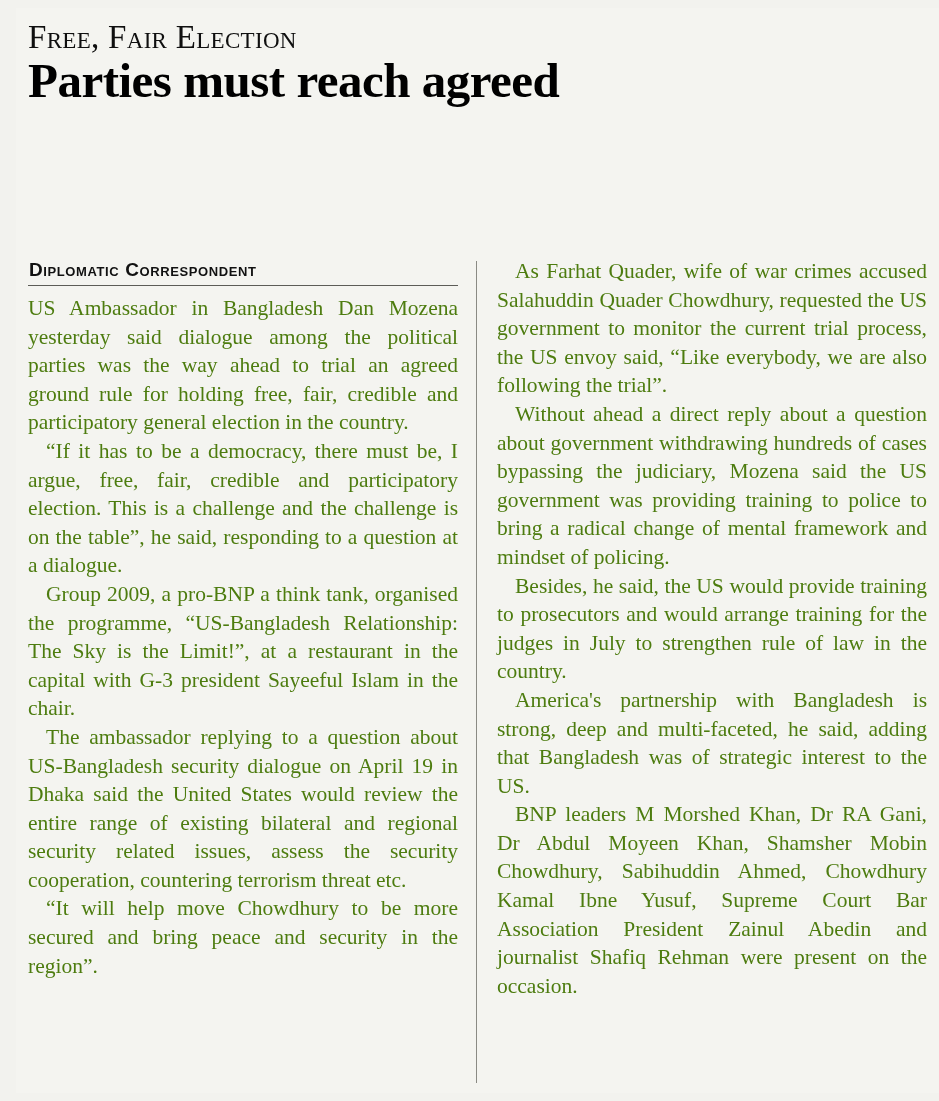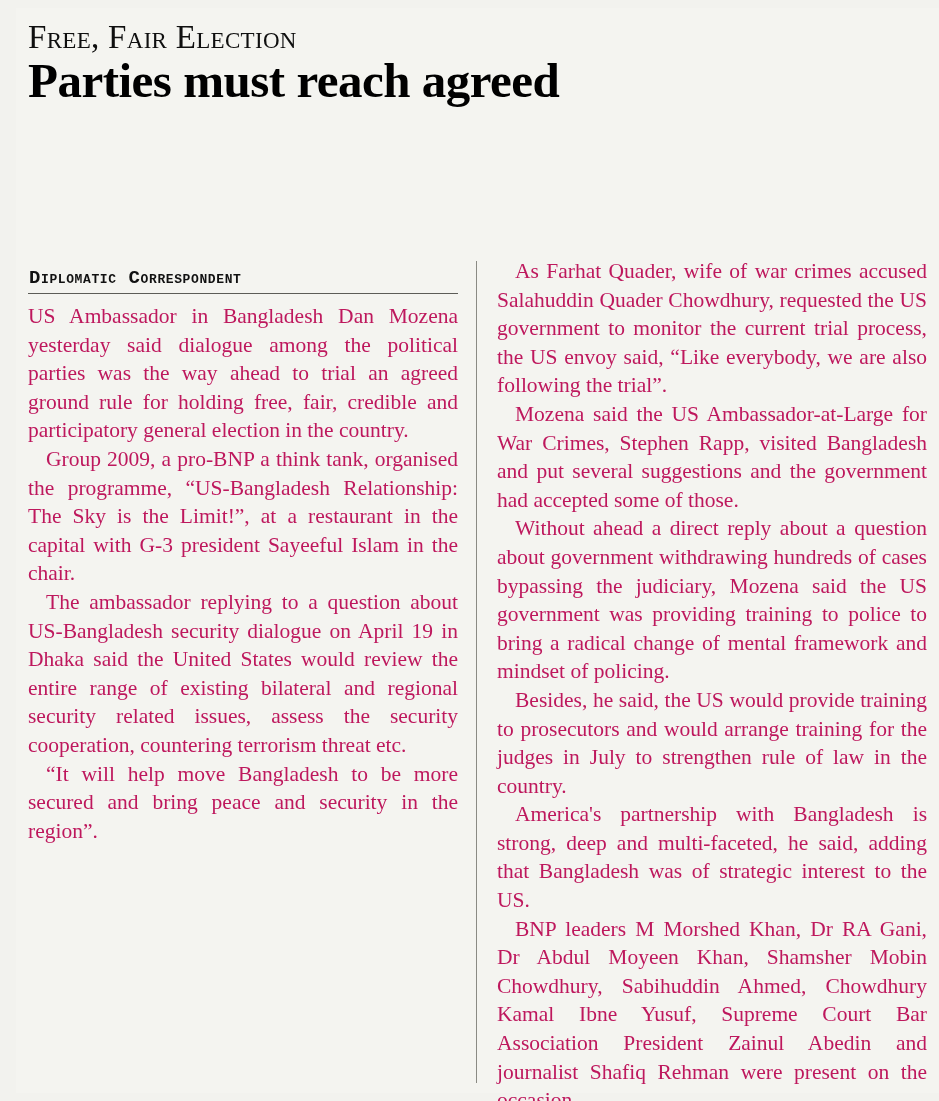--- a/index.html
+++ b/index.html
@@ -68,41 +68,41 @@
   }
   .col.left { padding-right: 18px; }
   .col.right { padding-left: 20px; }
   .divider {
     width: 1px;
     background: #8a8a84;
     margin: 4px 0 6px 0;
     flex: 0 0 1px;
   }
   .byline {
-    font-family: Liberation Mono, monospace;
+    font-family: Liberation Sans, sans-serif;
     font-variant: small-caps;
     font-size: 19px;
     letter-spacing: 0.6px;
     font-weight: bold;
     color: #111;
-    margin: 10px 0 4px 1px;
+    margin: 2px 0 4px 1px;
   }
   .rule {
     border: 0;
     border-top: 1px solid #5c5c57;
     margin: 4px 0 8px 0;
   }
   .body p {
     font-family: "Liberation Serif", serif;
     font-size: 21.5px;
     line-height: 28.6px;
     text-align: justify;
     text-justify: inter-word;
     margin: 0;
-    color: #be185d;
+    color: #4d7c0f;
     hyphens: manual;
   }
   .body p + p { text-indent: 18px; }
   .col.right .body p:first-child { text-indent: 18px; }
 </style>
 </head>
 <body>
 
 <div class="page">
   <div class="paper">
@@ -114,32 +114,32 @@
         <span class="l1">Parties must reach agreed</span>
       </div>
 
       <div class="cols">
 
         <div class="col left">
           <div class="byline">Diplomatic Correspondent</div>
           <hr class="rule">
           <div class="body">
             <p>US Ambassador in Bangladesh Dan Mozena yesterday said dialogue among the political parties was the way ahead to trial an agreed ground rule for holding free, fair, credible and participatory general election in the country.</p>
+            <p>“If it has to be a democracy, there must be, I argue, free, fair, credible and participatory election. This is a challenge and the challenge is on the table”, he said, responding to a question at a dialogue.</p>
             <p>Group 2009, a pro-BNP a think tank, organised the programme, “US-Bangladesh Relationship: The Sky is the Limit!”, at a restaurant in the capital with G-3 president Sayeeful Islam in the chair.</p>
             <p>The ambassador replying to a question about US-Bangladesh security dialogue on April 19 in Dhaka said the United States would review the entire range of existing bilateral and regional security related issues, assess the security cooperation, countering terrorism threat etc.</p>
-            <p>“It will help move Bangladesh to be more secured and bring peace and security in the region”.</p>
+            <p>“It will help move Chowdhury to be more secured and bring peace and security in the region”.</p>
           </div>
         </div>
 
         <div class="divider"></div>
 
         <div class="col right">
           <div class="body">
             <p>As Farhat Quader, wife of war crimes accused Salahuddin Quader Chowdhury, requested the US government to monitor the current trial process, the US envoy said, “Like everybody, we are also following the trial”.</p>
-            <p>Mozena said the US Ambassador-at-Large for War Crimes, Stephen Rapp, visited Bangladesh and put several suggestions and the government had accepted some of those.</p>
             <p>Without ahead a direct reply about a question about government withdrawing hundreds of cases bypassing the judiciary, Mozena said the US government was providing training to police to bring a radical change of mental framework and mindset of policing.</p>
             <p>Besides, he said, the US would provide training to prosecutors and would arrange training for the judges in July to strengthen rule of law in the country.</p>
             <p>America's partnership with Bangladesh is strong, deep and multi-faceted, he said, adding that Bangladesh was of strategic interest to the US.</p>
             <p>BNP leaders M Morshed Khan, Dr RA Gani, Dr Abdul Moyeen Khan, Shamsher Mobin Chowdhury, Sabihuddin Ahmed, Chowdhury Kamal Ibne Yusuf, Supreme Court Bar Association President Zainul Abedin and journalist Shafiq Rehman were present on the occasion.</p>
           </div>
         </div>
 
       </div>
     </div>
   </div>

